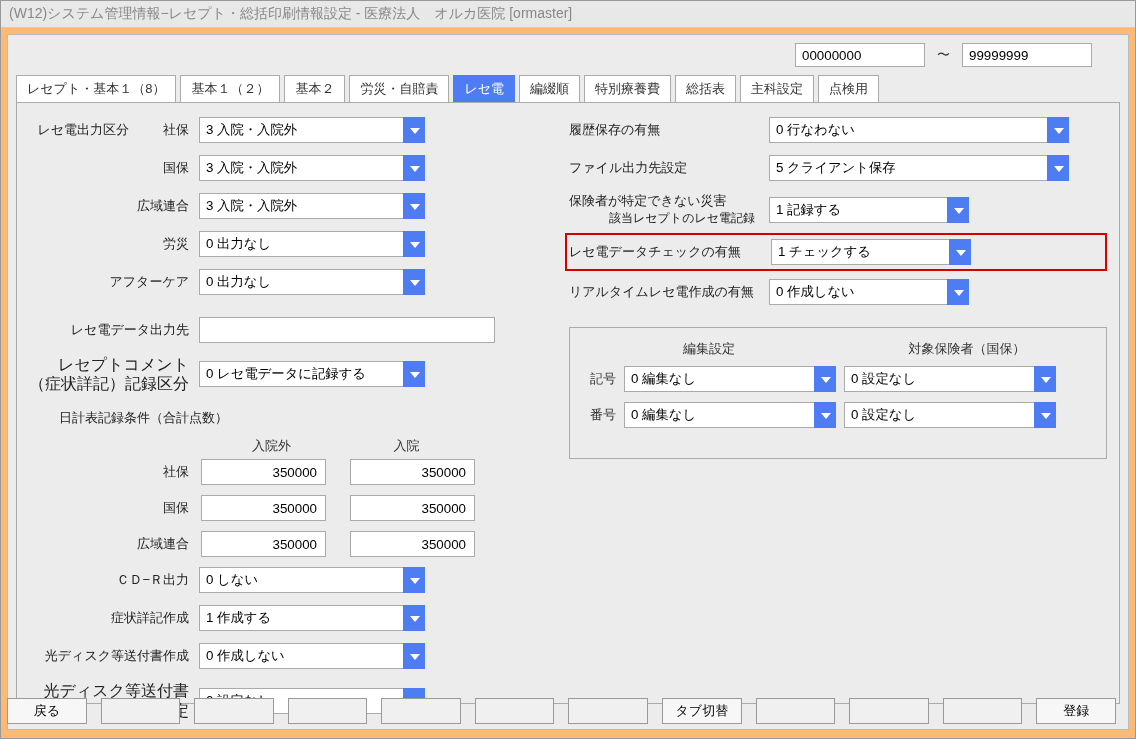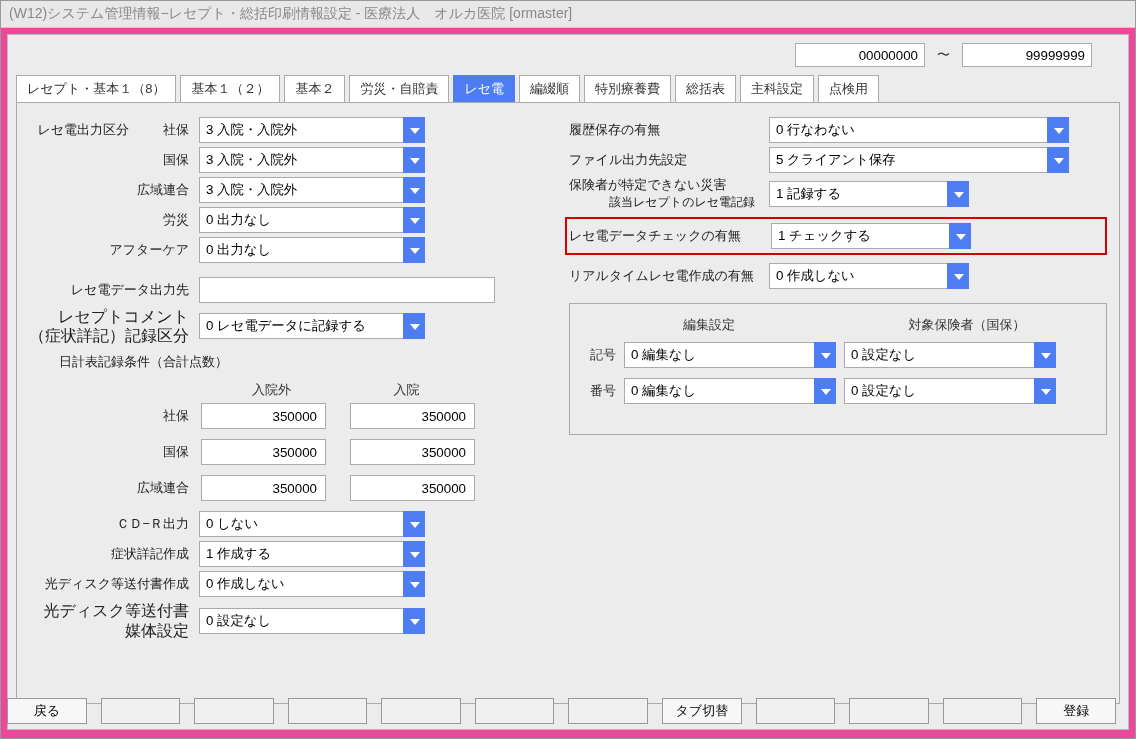--- a/index.html
+++ b/index.html
@@ -1,38 +1,38 @@
 <!DOCTYPE html>
 <html><head>
   <meta charset="utf-8">
   <style>
     * { box-sizing: border-box; margin: 0; padding: 0; font-family: "MS PGothic", "Hiragino Kaku Gothic Pro", sans-serif; }
     body { background: #f0f0f0; font-size: 13px; color: #333; }
-    .window { width: 1136px; height: 739px; background: #ec4899; border: 1px solid #999; position: relative; }
+    .window { width: 1136px; height: 739px; background: #fdba74; border: 1px solid #999; position: relative; }
     .titlebar { background: #e8e8e8; padding: 4px 8px; color: #888; font-size: 14px; border-bottom: 1px solid #ccc; }
     .outer-panel { margin: 6px; border: 1px solid #bbb; background: #ececec; height: 696px; position: relative; padding-top: 6px; }
     .range-row { display: flex; justify-content: flex-end; align-items: center; gap: 12px; padding: 2px 36px 8px 0; }
     .range-row input { width: 130px; height: 24px; border: 1px solid #aaa; padding: 0 6px; background: #fff; }
     .tilde { color: #333; }
     .tabs { display: flex; gap: 4px; padding: 0 8px; }
     .tab { padding: 4px 10px; background: #fff; border: 1px solid #aaa; border-bottom: none; cursor: pointer; font-size: 13px; }
     .tab.active { background: #4e7cf2; color: #fff; border-color: #4e7cf2; }
     .tab-panel { margin: 0 8px 8px 8px; border: 1px solid #aaa; background: #ececec; height: 602px; padding: 14px 12px 10px 12px; position: relative; }
     .cols { display: flex; gap: 30px; }
     .left-col { width: 510px; }
     .right-col { flex: 1; }
-    .form-row { display: flex; align-items: center; margin-bottom: 4px; min-height: 26px; }
+    .form-row { display: flex; align-items: center; margin-bottom: 12px; min-height: 26px; }
     .form-row.tight { margin-bottom: 6px; }
     .form-label { width: 170px; text-align: right; padding-right: 10px; color: #222; }
     .form-label.small { font-size: 16px; line-height: 1.2; }
     .select-wrap { display: flex; align-items: stretch; height: 26px; }
     .select-input { width: 204px; height: 26px; border: 1px solid #aaa; background: #fff; padding: 0 6px; border-right: none; }
     .select-btn { width: 22px; height: 26px; background: #4e7cf2; border: 1px solid #4e7cf2; cursor: pointer; position: relative; }
     .select-btn::after { content: ""; position: absolute; left: 6px; top: 10px; border-left: 5px solid transparent; border-right: 5px solid transparent; border-top: 6px solid #fff; }
-    .text-input { height: 26px; border: 1px solid #aaa; background: #fff; padding: 0 6px; text-align: right; }
+    .text-input { height: 26px; border: 1px solid #aaa; background: #fff; padding: 0 6px; }
     .num-input { width: 125px; height: 26px; border: 1px solid #aaa; background: #fff; text-align: right; padding: 0 8px; }
     .pair-head { display: flex; margin-left: 180px; gap: 10px; margin-bottom: 4px; }
     .pair-head span { width: 125px; text-align: center; }
     .pair-row { display: flex; align-items: center; margin-bottom: 10px; }
     .pair-row .form-label { width: 170px; }
     .pair-row .nums { display: flex; gap: 24px; margin-left: 2px; }
     .section-gap { height: 10px; }
     .right-label { width: 200px; text-align: left; padding-right: 10px; color: #222; }
     .right-label.two-line { line-height: 1.3; }
     .right-select .select-input { width: 268px; }

